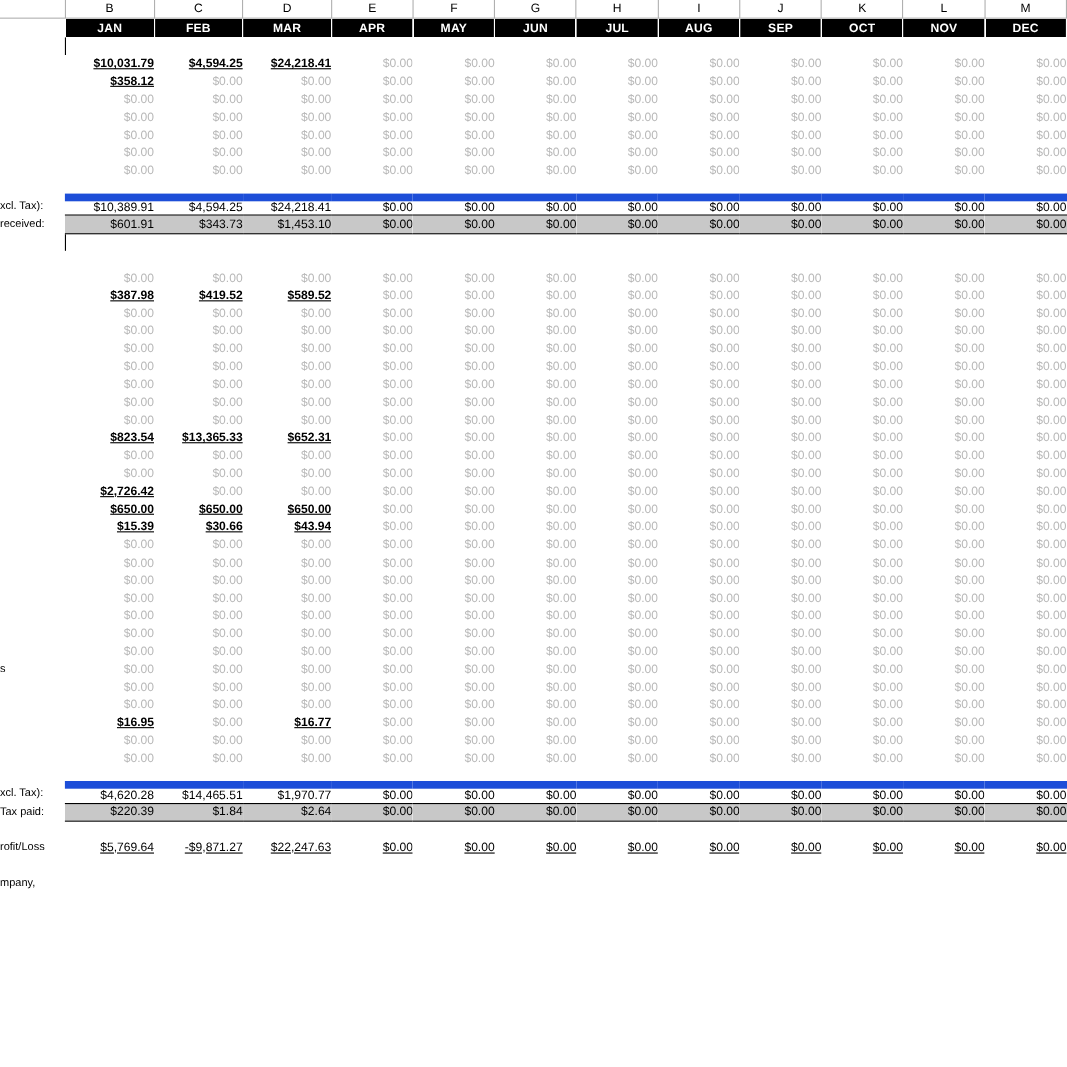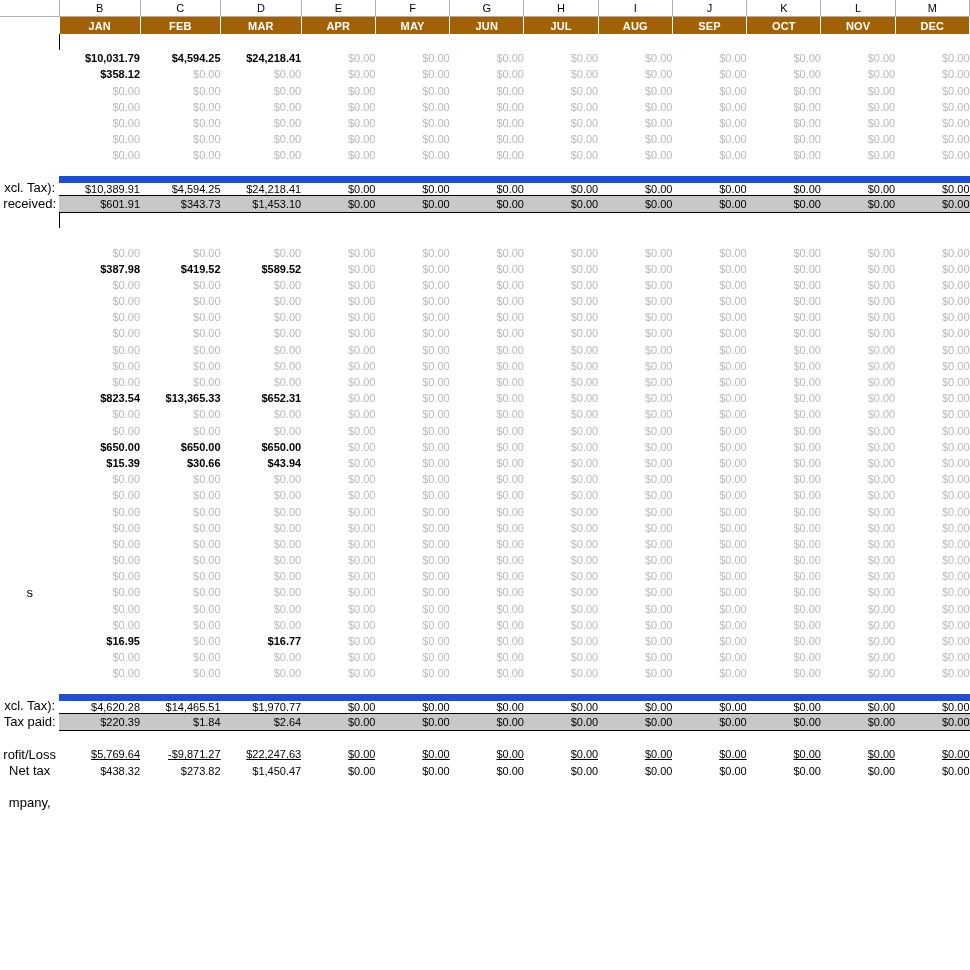--- a/index.html
+++ b/index.html
@@ -44,51 +44,52 @@
     color: #000;
     text-align: center;
   }
   tr.colhdr th.corner {
     border-right: 1px solid #b0b0b0;
     background: #ffffff;
   }
   
   tr.months td {
     height: 17px;
-    background: #a16207;
+    background: #000000;
     color: #ffffff;
     font-weight: bold;
     font-size: 11px;
     text-align: center;
     border-right: 1px solid #ffffff;
     letter-spacing: 0.2px;
   }
   tr.months td.rowlabel {
     background: #ffffff;
   }
   td.rowlabel {
     background: #ffffff;
-    text-align: center;
+    text-align: left;
     padding-right: 3px;
-    font-size: 13px;
+    font-size: 10px;
     border-right: 1px solid #000000;
     box-sizing: border-box;
   }
   td.cell {
     height: 16.2px;
     text-align: right;
     padding-right: 5px;
     font-size: 11px;
     color: #b8b8b8;
     border-right: 1px solid #e8e8e8;
     box-sizing: border-box;
   }
   td.cell.dark {
     color: #000000;
     font-weight: bold;
+    text-decoration: underline;
   }
   td.cell.plain {
     color: #000000;
     font-weight: normal;
   }
   td.cell.neg {
     color: #e01010;
     font-weight: normal;
   }
   tr.r-blank td.cell { color: transparent; }
@@ -539,20 +540,35 @@
           <td class="cell">$0.00</td>
           <td class="cell">$0.00</td>
           <td class="cell">$0.00</td>
           <td class="cell">$0.00</td>
           <td class="cell">$0.00</td>
           <td class="cell">$0.00</td>
           <td class="cell lastcol">$0.00</td>
         </tr>
         <tr>
           <td class="rowlabel"></td>
+          <td class="cell dark">$2,726.42</td>
+          <td class="cell muted">$0.00</td>
+          <td class="cell muted">$0.00</td>
+          <td class="cell muted">$0.00</td>
+          <td class="cell muted">$0.00</td>
+          <td class="cell muted">$0.00</td>
+          <td class="cell muted">$0.00</td>
+          <td class="cell muted">$0.00</td>
+          <td class="cell muted">$0.00</td>
+          <td class="cell muted">$0.00</td>
+          <td class="cell muted">$0.00</td>
+          <td class="cell muted lastcol">$0.00</td>
+        </tr>
+        <tr>
+          <td class="rowlabel"></td>
           <td class="cell dark">$650.00</td>
           <td class="cell dark">$650.00</td>
           <td class="cell dark">$650.00</td>
           <td class="cell muted">$0.00</td>
           <td class="cell muted">$0.00</td>
           <td class="cell muted">$0.00</td>
           <td class="cell muted">$0.00</td>
           <td class="cell muted">$0.00</td>
           <td class="cell muted">$0.00</td>
           <td class="cell muted">$0.00</td>
@@ -837,35 +853,20 @@
           <td class="cell plain">$0.00</td>
           <td class="cell plain">$0.00</td>
           <td class="cell plain">$0.00</td>
           <td class="cell plain">$0.00</td>
           <td class="cell plain">$0.00</td>
           <td class="cell plain">$0.00</td>
           <td class="cell plain">$0.00</td>
           <td class="cell plain">$0.00</td>
           <td class="cell plain lastcol">$0.00</td>
         </tr>
-        <tr class="nettax">
-          <td class="rowlabel">Net tax</td>
-          <td class="cell plain">$438.32</td>
-          <td class="cell plain">$273.82</td>
-          <td class="cell plain">$1,450.47</td>
-          <td class="cell plain">$0.00</td>
-          <td class="cell plain">$0.00</td>
-          <td class="cell plain">$0.00</td>
-          <td class="cell plain">$0.00</td>
-          <td class="cell plain">$0.00</td>
-          <td class="cell plain">$0.00</td>
-          <td class="cell plain">$0.00</td>
-          <td class="cell plain">$0.00</td>
-          <td class="cell plain lastcol">$0.00</td>
-        </tr>
         <tr class="r-blank">
           <td class="rowlabel"></td>
           <td class="cell"></td>
           <td class="cell"></td>
           <td class="cell"></td>
           <td class="cell"></td>
           <td class="cell"></td>
           <td class="cell"></td>
           <td class="cell"></td>
           <td class="cell"></td>

